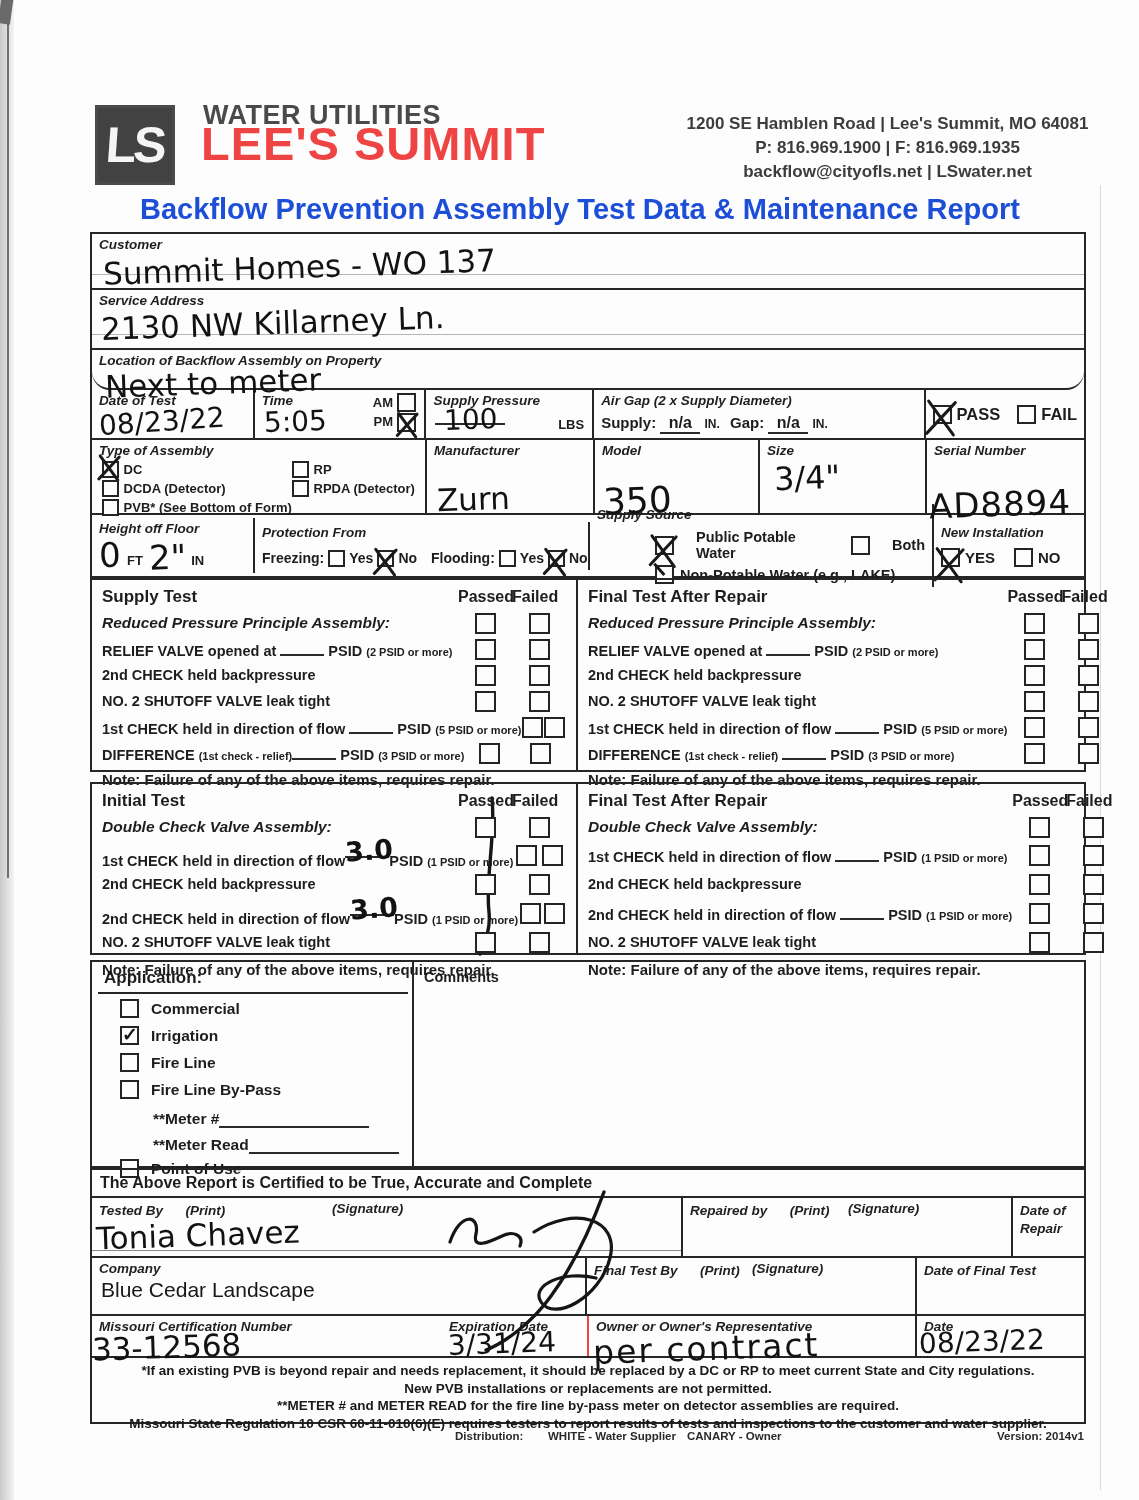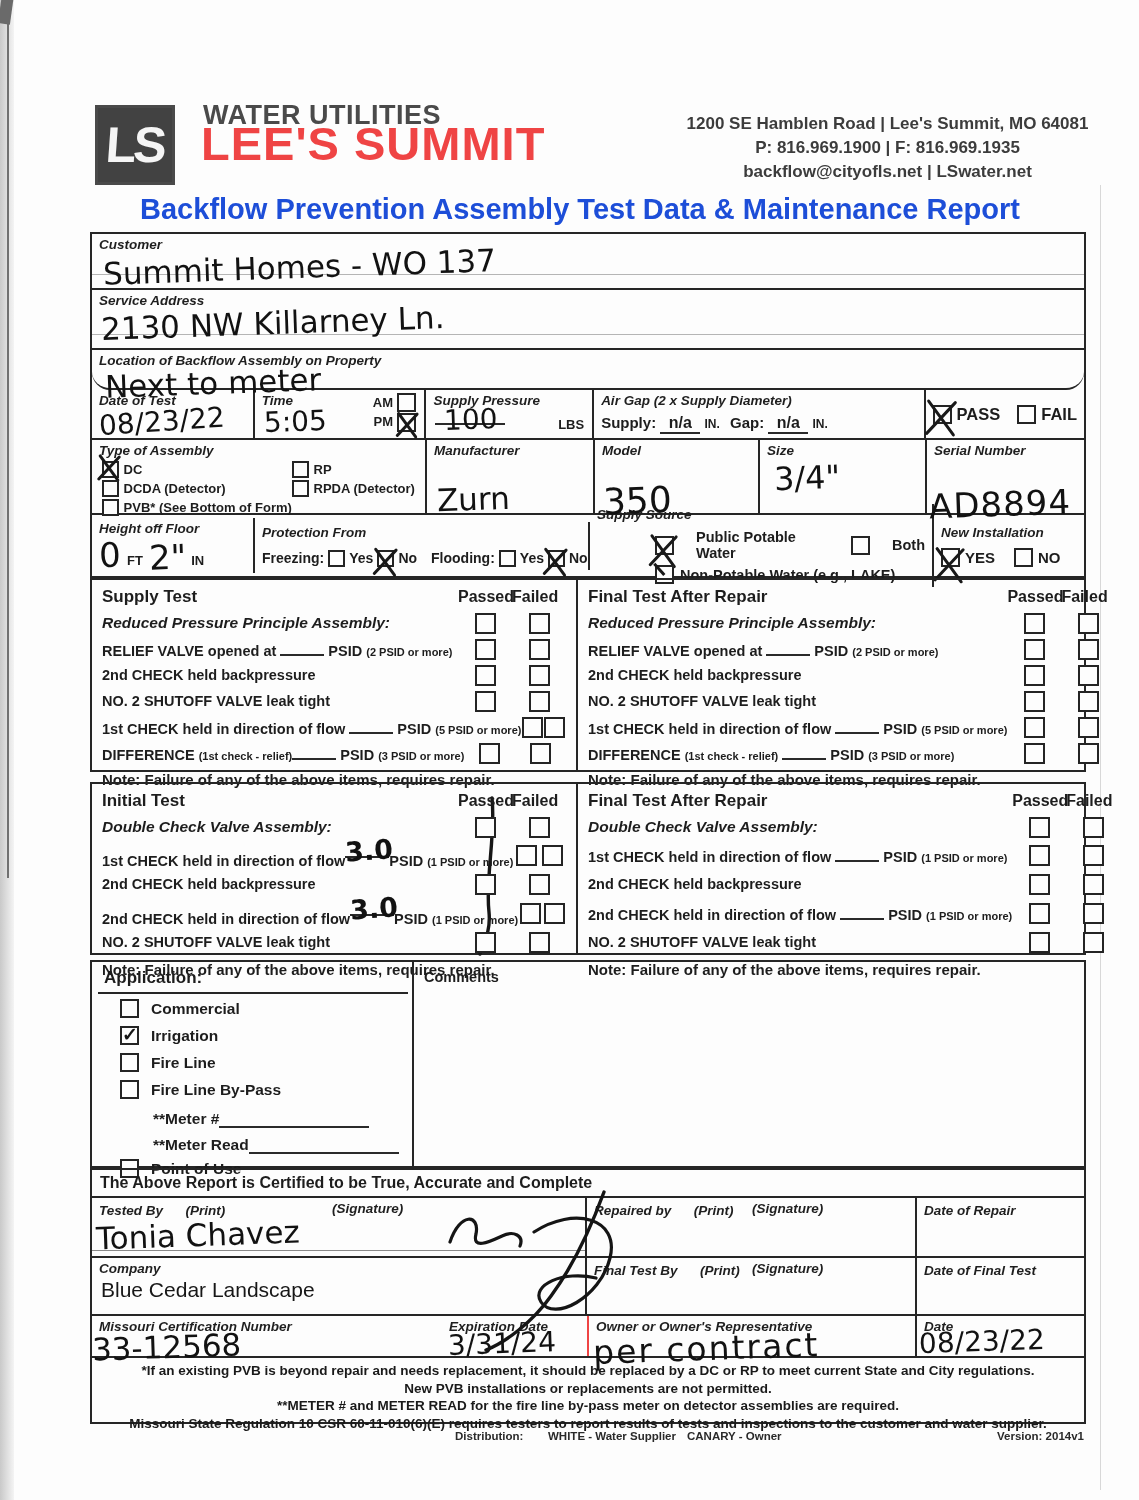--- a/index.html
+++ b/index.html
@@ -525,21 +525,21 @@
   </div>
 
   <div class="bx" style="top:1168px;height:256px;">
     <svg class="overlay" style="left:300px;top:20px;z-index:5;" width="340" height="175" viewBox="0 0 340 175">
       <path d="M212,2 C201,32 184,72 159,106 C140,133 112,153 94,160" stroke="#151515" stroke-width="3.4" fill="none" stroke-linecap="round"></path>
       <path d="M58,52 C68,22 88,24 84,44 C80,60 97,52 110,46 C122,40 132,46 128,56" stroke="#151515" stroke-width="3.2" fill="none" stroke-linecap="round"></path>
       <path d="M142,42 C182,16 228,28 218,68 C208,108 162,132 149,112 C138,95 172,80 204,88" stroke="#151515" stroke-width="3.2" fill="none" stroke-linecap="round"></path>
     </svg>
     <div class="certbar">The Above Report is Certified to be True, Accurate and Complete</div>
     <div class="sigrow" style="height:58px;">
-      <div class="cell" style="width:495px;">
+      <div class="cell" style="width:591px;">
         <span class="lbl sl">Tested By</span>
         <span class="lbl sl">(Print)</span>
         <span class="lbl" style="position:absolute;left:240px;top:3px;">(Signature)</span>
         <span class="hw hw30" style="position:absolute;left:4px;top:22px;">Tonia Chavez</span>
         <div class="ruled" style="top:52px;background:#8a8a8a;"></div>
       </div>
       <div class="cell" style="width:330px;">
         <span class="lbl sl">Repaired by</span>
         <span class="lbl sl">(Print)</span>
         <span class="lbl" style="position:absolute;left:165px;top:3px;">(Signature)</span>

